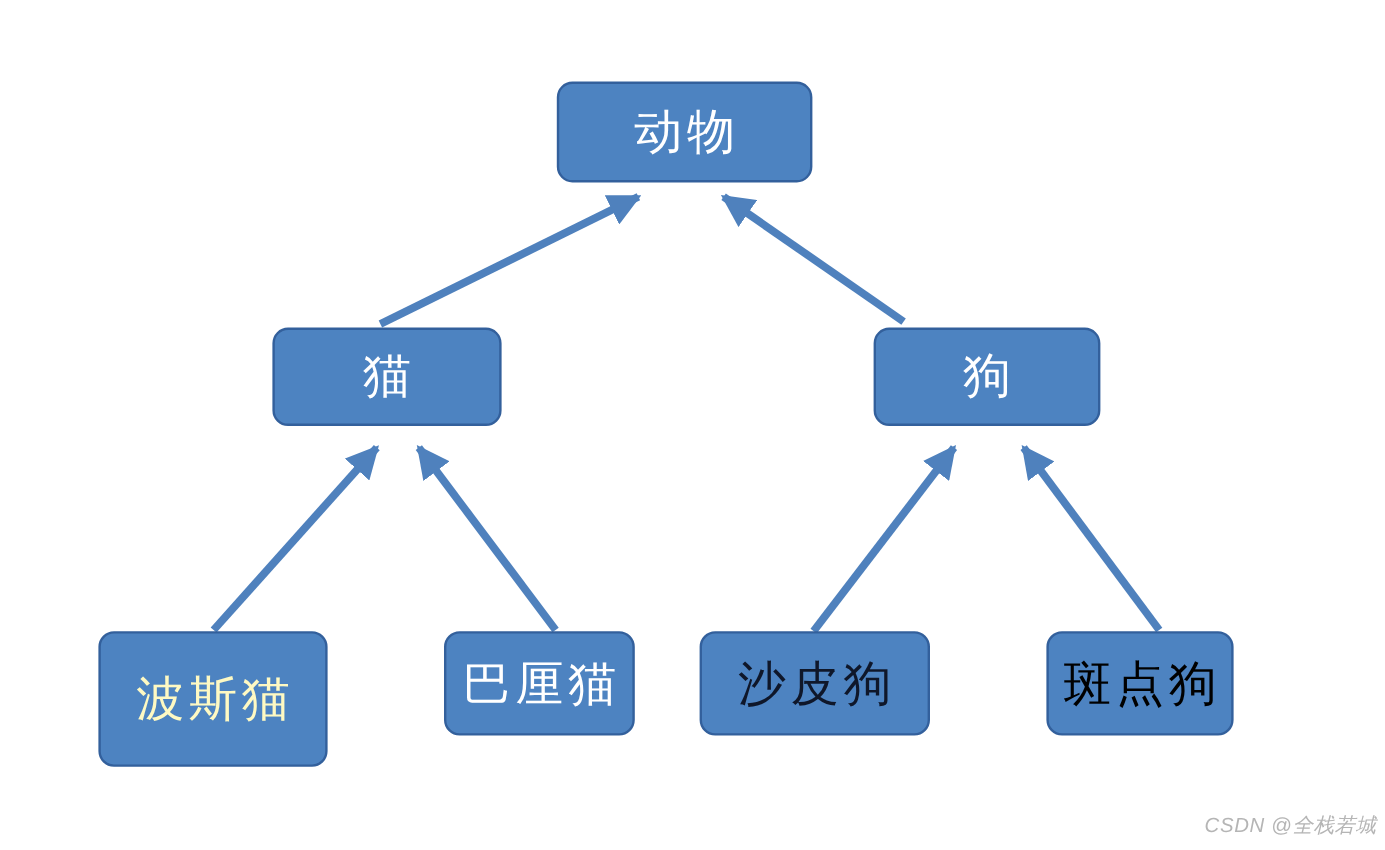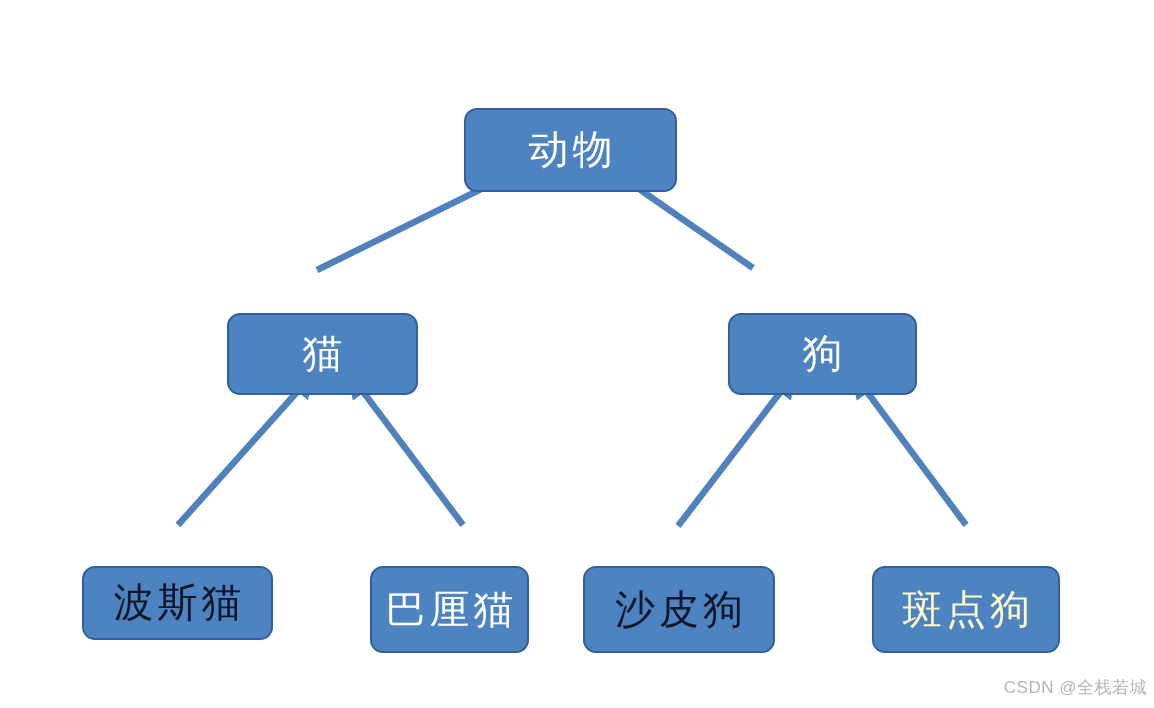--- a/index.html
+++ b/index.html
@@ -24,38 +24,38 @@
     pointer-events: none;
   }
   .node {
     position: absolute;
     box-sizing: border-box;
     border-radius: 13px;
     border: 2.5px solid;
     display: flex;
     align-items: center;
     justify-content: center;
-    margin-top: 40px;
   }
   .node .node-label {
     font-family: "Liberation Serif", "DejaVu Serif", serif;
     font-size: 40px;
     letter-spacing: 4px;
     text-indent: 4px;
     line-height: 1;
     white-space: nowrap;
     user-select: none;
   }
   .watermark {
     position: absolute;
     right: 7px;
     bottom: 9px;
     font-size: 17px;
     letter-spacing: 0.5px;
     user-select: none;
+    font-style: italic;
   }
 </style>
 </head>
 <body>
 
 <div class="canvas">
   <svg id="edges-svg" viewBox="0 0 1154 708" xmlns="http://www.w3.org/2000/svg">
       <defs>
         <marker id="arrowhead" viewBox="0 0 10 10" refX="9" refY="5" markerWidth="4.2" markerHeight="4.2" orient="auto">
           <path d="M0,0 L10,5 L0,10 z" fill="#4f81bd"></path>
@@ -71,29 +71,29 @@
   <div id="nodes-layer">
       <div class="node" style="left: 464px; top: 68px; width: 213px; height: 84px; background: rgb(77, 131, 193); border-color: rgb(51, 96, 156); color: rgb(255, 255, 255);">
         <span class="node-label">动物</span>
       </div>
       <div class="node" style="left: 227px; top: 273px; width: 191px; height: 82px; background: rgb(77, 131, 193); border-color: rgb(51, 96, 156); color: rgb(255, 255, 255);">
         <span class="node-label">猫</span>
       </div>
       <div class="node" style="left: 728px; top: 273px; width: 189px; height: 82px; background: rgb(77, 131, 193); border-color: rgb(51, 96, 156); color: rgb(255, 255, 255);">
         <span class="node-label">狗</span>
       </div>
-      <div class="node" style="left: 82px; top: 526px; width: 191px; height: 74px; background: rgb(77, 131, 193); border-color: rgb(51, 96, 156); color: #0f172a;">
+      <div class="node" style="left: 82px; top: 526px; width: 191px; height: 113px; background: rgb(77, 131, 193); border-color: rgb(51, 96, 156); color: #fef9c3;">
         <span class="node-label">波斯猫</span>
       </div>
       <div class="node" style="left: 370px; top: 526px; width: 159px; height: 87px; background: rgb(77, 131, 193); border-color: rgb(51, 96, 156); color: rgb(255, 255, 255);">
         <span class="node-label">巴厘猫</span>
       </div>
       <div class="node" style="left: 583px; top: 526px; width: 192px; height: 87px; background: rgb(77, 131, 193); border-color: rgb(51, 96, 156); color: #0f172a;">
         <span class="node-label">沙皮狗</span>
       </div>
-      <div class="node" style="left: 872px; top: 526px; width: 188px; height: 87px; background: rgb(77, 131, 193); border-color: rgb(51, 96, 156); color: #fef9c3;">
+      <div class="node" style="left: 872px; top: 526px; width: 156px; height: 87px; background: rgb(77, 131, 193); border-color: rgb(51, 96, 156); color: #000000;">
         <span class="node-label">斑点狗</span>
       </div>
     </div>
   <div class="watermark" style="color: rgb(181, 181, 181);">
     <span>CSDN @全栈若城</span>
   </div>
 </div>
 
 </body></html>

